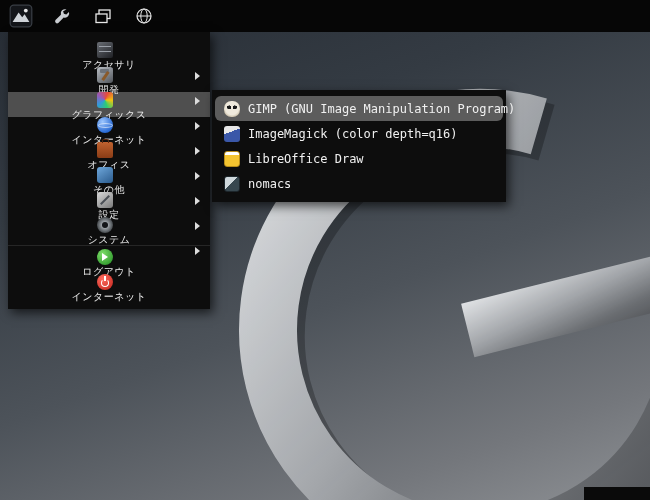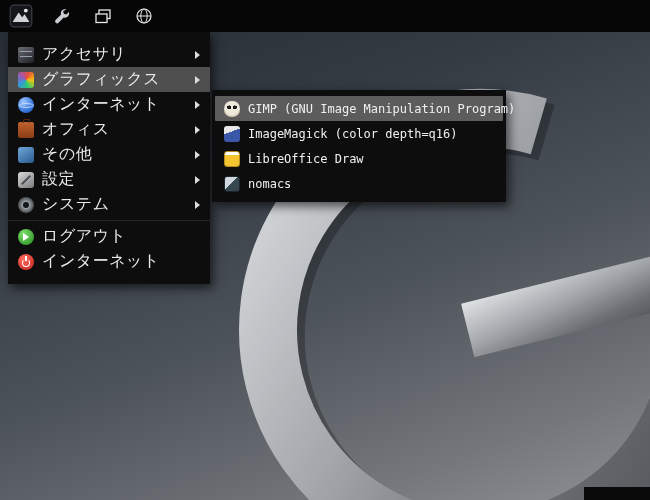--- a/index.html
+++ b/index.html
@@ -19,38 +19,38 @@
   .tb-btn{background:none;border:none;padding:0;margin:0;width:26px;height:26px;
     display:flex;align-items:center;justify-content:center;cursor:pointer;}
 
   
   .menu{
     position:absolute;left:8px;top:32px;width:202px;background:#0d0d0d;
     padding:10px 0;z-index:10;box-shadow:3px 4px 10px rgba(0,0,0,.65);
   }
   .menu-item{
     height:25px;display:flex;align-items:center;padding:0 10px;
-    color:#ececec;font-size:16px;letter-spacing:.5px;cursor:pointer;white-space:nowrap;
+    color:#ececec;font-size:10px;letter-spacing:.5px;cursor:pointer;white-space:nowrap;flex-direction:column;
   }
   .menu-item.hl{background:#4f4f4f;}
   .menu-sep{height:7px;display:flex;align-items:center;}
   .menu-sep i{display:block;width:100%;height:1px;background:#262626;}
 
   .arrow{margin-left:auto;width:0;height:0;
     border-left:5px solid #dcdcdc;border-top:4px solid transparent;border-bottom:4px solid transparent;}
 
   
   .submenu{
     position:absolute;left:212px;top:90px;width:294px;background:#0d0d0d;
     padding:6px 0;z-index:11;box-shadow:3px 4px 10px rgba(0,0,0,.65);
   }
   .submenu-item{
     height:25px;display:flex;align-items:center;gap:8px;padding:0 9px;margin:0 3px;
     color:#f0f0f0;font-size:12px;font-family:"DejaVu Sans Mono","Liberation Mono",monospace;
-    cursor:pointer;white-space:nowrap;border-radius:1px;
+    cursor:pointer;white-space:nowrap;border-radius:6px;
   }
   .submenu-item.hl{background:#5c5c5c;}
 
   
   .icon{width:16px;height:16px;margin-right:8px;border-radius:3px;position:relative;flex:none;}
   .submenu .icon{margin-right:0;}
 
   .ic-accessories{background:linear-gradient(145deg,#6a6e75,#1e2024);border-radius:2px;}
   .ic-accessories::after{content:"";position:absolute;left:2px;top:4px;width:12px;height:1px;background:#9aa0a8;box-shadow:0 5px 0 #9aa0a8;}
   .ic-development{background:linear-gradient(145deg,#b9bec4,#51555b);}
@@ -138,20 +138,25 @@
     </button>
   </div>
 
   <div class="menu">
 
     <div class="menu-item">
       <span class="icon ic-accessories"></span>
       <span>アクセサリ</span>
       <span class="arrow"></span>
     </div>
+    <div class="menu-item">
+      <span class="icon ic-development"></span>
+      <span>開発</span>
+      <span class="arrow"></span>
+    </div>
     <div class="menu-item hl">
       <span class="icon ic-graphics"></span>
       <span>グラフィックス</span>
       <span class="arrow"></span>
     </div>
     <div class="menu-item">
       <span class="icon ic-internet"></span>
       <span>インターネット</span>
       <span class="arrow"></span>
     </div>

